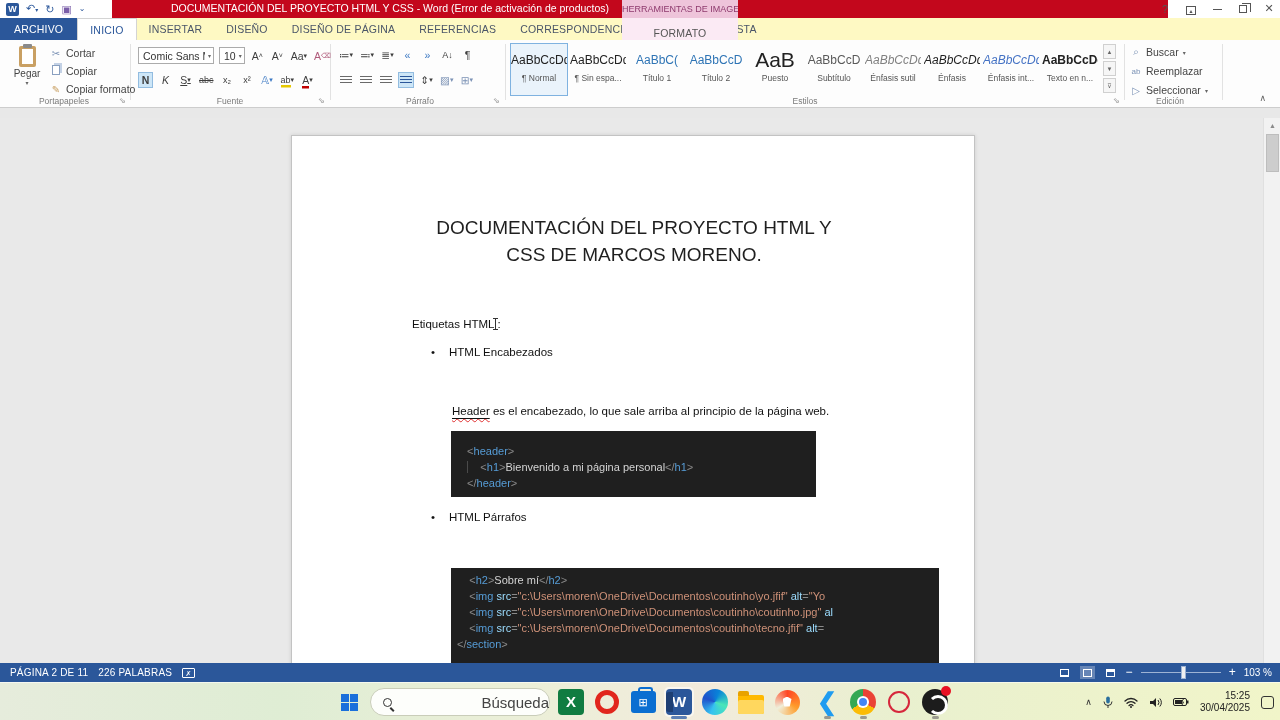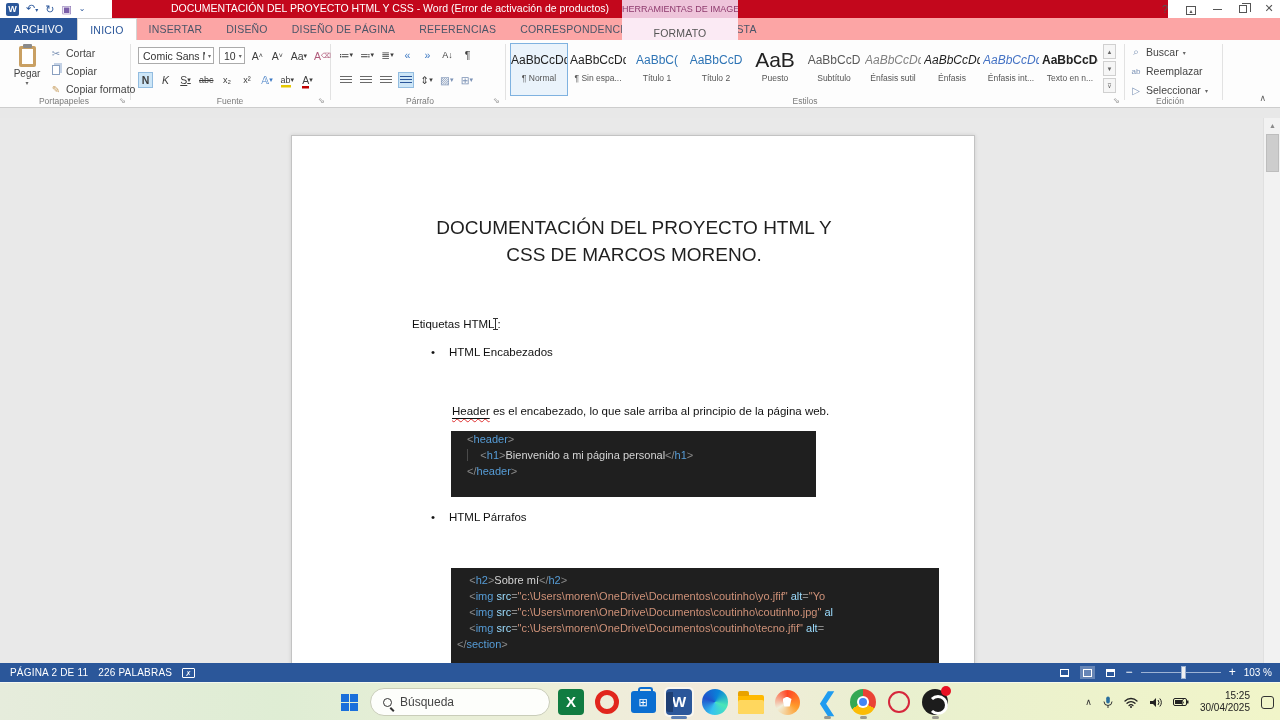--- a/index.html
+++ b/index.html
@@ -21,21 +21,21 @@
   .restore:before{content:"";position:absolute;left:2px;top:-3px;width:8px;height:8px;border:1px solid #555;border-bottom:none;border-left:none;}
   .ribbonopt{display:inline-block;width:10px;height:9px;border:1px solid #555;font-size:6px;line-height:8px;text-align:center;color:#555;}
   .acct{position:absolute;right:8px;top:21px;display:flex;gap:6px;align-items:center;}
   .warn{color:#d8a400;font-size:11px;}
   .warn small{color:#777;font-size:7px;}
   .avatar{width:16px;height:16px;background:#999;border-radius:2px;position:relative;overflow:hidden;}
   .avatar:before{content:"";position:absolute;left:5px;top:2px;width:6px;height:6px;border-radius:50%;background:#e8e8e8;}
   .avatar:after{content:"";position:absolute;left:2px;top:9px;width:12px;height:8px;border-radius:50% 50% 0 0;background:#e8e8e8;}
 
   
-  .tabrow{position:absolute;left:0;top:18px;width:1280px;height:22px;background:#fca5a5;text-decoration:underline;}
+  .tabrow{position:absolute;left:0;top:18px;width:1280px;height:22px;background:#fef9c3;text-decoration:underline;}
   .tab{position:relative;float:left;height:22px;padding:0 12px;font-size:10.5px;line-height:22px;color:#4a5568;letter-spacing:.2px;cursor:default;}
   .tab-file{background:#2b579a;color:#fff;padding:0 14px;}
   .tab-active{background:#fff;color:#2b579a;border:1px solid #d4d4d4;border-bottom:none;}
   .tab-ctx{position:absolute;left:622px;top:0;background:#fbeaf4;color:#555;width:116px;text-align:center;padding:4px;}
 
   
   .ribbon{position:absolute;left:0;top:40px;width:1280px;height:68px;background:#fdfdfd;border-bottom:1px solid #cdcdcd;font-size:10px;color:#444;}
   .rsep{position:absolute;top:4px;height:56px;width:1px;background:#e2e2e2;}
   .grouplabel{position:absolute;bottom:1px;font-size:8.5px;color:#7a7a7a;text-align:center;}
   .launcher{position:absolute;bottom:2px;font-size:8px;color:#8a8a8a;}
@@ -92,21 +92,21 @@
   .bullet{position:absolute;left:139px;display:flex;gap:14px;}
   .b1{top:210px;}.b2{top:375px;}
   .para{position:absolute;left:160px;}
   .p1{top:268px;}.p2{top:404px;}
   .sp-red{text-decoration:underline wavy #e03131 1px;text-underline-offset:3px;}
   .sp-red i{font-style:normal;text-decoration:underline solid #111 1px;}
   .sp-blue{text-decoration:underline wavy #3b6fd4 1px;text-underline-offset:2px;}
 
   
   .codeblock{position:absolute;background:#1f1f1f;font-family:"DejaVu Sans Mono",monospace;font-size:11px;line-height:16px;overflow:hidden;}
-  .cb1{left:159px;top:295px;width:365px;height:66px;padding:0 0 0 10px;}
+  .cb1{left:159px;top:295px;width:365px;height:66px;padding:12px 0 0 10px;}
   .cb2{left:159px;top:432px;width:488px;height:104px;padding:4px 0 0 6px;}
   .code-line{white-space:pre;}
   .tk-pu{color:#8a8a8a;}.tk-tag{color:#569cd6;}.tk-txt{color:#d4d4d4;}
   .tk-attr{color:#9cdcfe;}.tk-str{color:#ce9178;}.tk-pl{color:#d4d4d4;}
   .tk-ind{border-left:1px solid #4a4a4a;color:#d4d4d4;}
   .tk-circle{display:inline-block;border:2px solid #c42a1c;border-radius:50%;padding:0 2px;margin:0 -3px 0 -2px;line-height:10px;}
 
   
   .vscroll{position:absolute;right:0;top:0;width:17px;height:555px;background:#f2f2f2;border-left:1px solid #e0e0e0;}
   .varrow{position:absolute;left:0;width:17px;height:15px;color:#8a8a8a;font-size:7px;text-align:center;line-height:15px;}
@@ -129,21 +129,21 @@
   
   .taskbar{position:absolute;left:0;top:682px;width:1280px;height:38px;
     background:linear-gradient(90deg,#e6ecdc 0%,#dfedd4 22%,#ecefd8 42%,#f2ebdc 55%,#e9f0cf 70%,#f1f5c9 100%);
     border-top:1px solid rgba(255,255,255,.6);}
   .tb-ic{position:absolute;top:4px;width:30px;height:30px;display:flex;align-items:center;justify-content:center;border-radius:5px;cursor:default;}
   .runpill{position:absolute;top:33px;width:7px;height:3px;border-radius:2px;background:#9a9a8f;}
   .runpill.act{width:16px;background:#5b7fb4;}
   .wordact{background:rgba(255,255,255,.55);}
   .start-sq{width:17px;height:17px;display:grid;grid-template-columns:8px 8px;grid-gap:1px;}
   .start-sq i{background:#1a6fdb;display:block;height:8px;}
-  .searchpill{position:absolute;left:370px;top:5px;width:180px;height:28px;background:rgba(255,255,255,.9);border:1px solid #c9cdb9;border-radius:14px;display:flex;align-items:center;gap:8px;padding-left:12px;font-size:12px;color:#444;}
+  .searchpill{position:absolute;left:370px;top:5px;width:180px;height:28px;background:rgba(255,255,255,.9);border:1px solid #c9cdb9;border-radius:14px;display:flex;align-items:center;gap:8px;padding-left:12px;font-size:15px;color:#444;justify-content:space-between;}
   .mag{width:9px;height:9px;border:1.5px solid #333;border-radius:50%;position:relative;}
   .mag:after{content:"";position:absolute;left:7px;top:8px;width:5px;height:1.5px;background:#333;transform:rotate(45deg);transform-origin:0 0;}
   .excel{width:26px;height:26px;background:#107c41;border-radius:4px;color:#fff;font-weight:bold;font-size:15px;text-align:center;line-height:26px;}
   .opera{width:24px;height:24px;border:5px solid #e1261d;border-radius:50%;}
   .store{width:25px;height:22px;background:#0a6ed1;border-radius:3px;position:relative;color:#fff;font-size:11px;text-align:center;line-height:22px;}
   .store:before{content:"";position:absolute;left:7px;top:-4px;width:11px;height:5px;border:2px solid #0a6ed1;border-bottom:none;border-radius:3px 3px 0 0;}
   .wordic{width:26px;height:26px;background:#2b579a;border-radius:4px;color:#fff;font-weight:bold;font-size:15px;text-align:center;line-height:26px;position:relative;}
   .wordic:before{content:"";position:absolute;left:0;top:3px;width:7px;height:20px;background:#1e3f73;border-radius:3px 0 0 3px;}
   .edge{width:26px;height:26px;border-radius:50%;background:conic-gradient(from 200deg,#35c1f1,#2052cb,#0883d9,#49e6b8,#35c1f1);}
   .folder{width:26px;height:19px;background:#ffb900;border-radius:2px;position:relative;margin-top:4px;}

